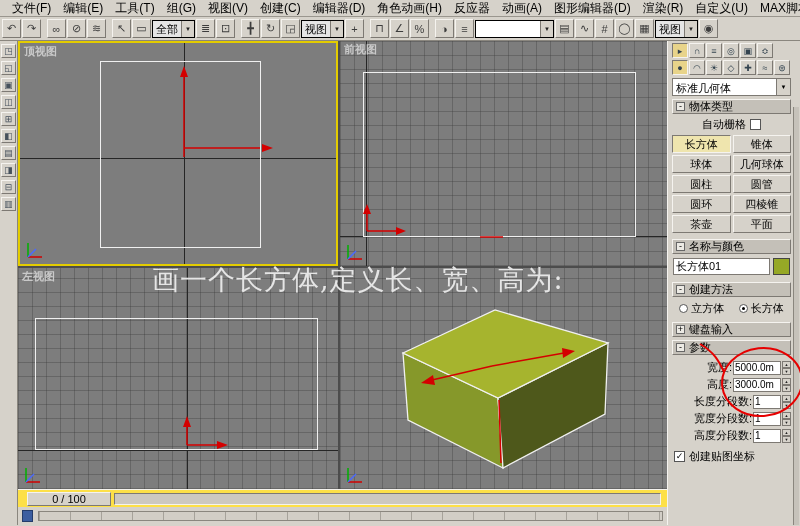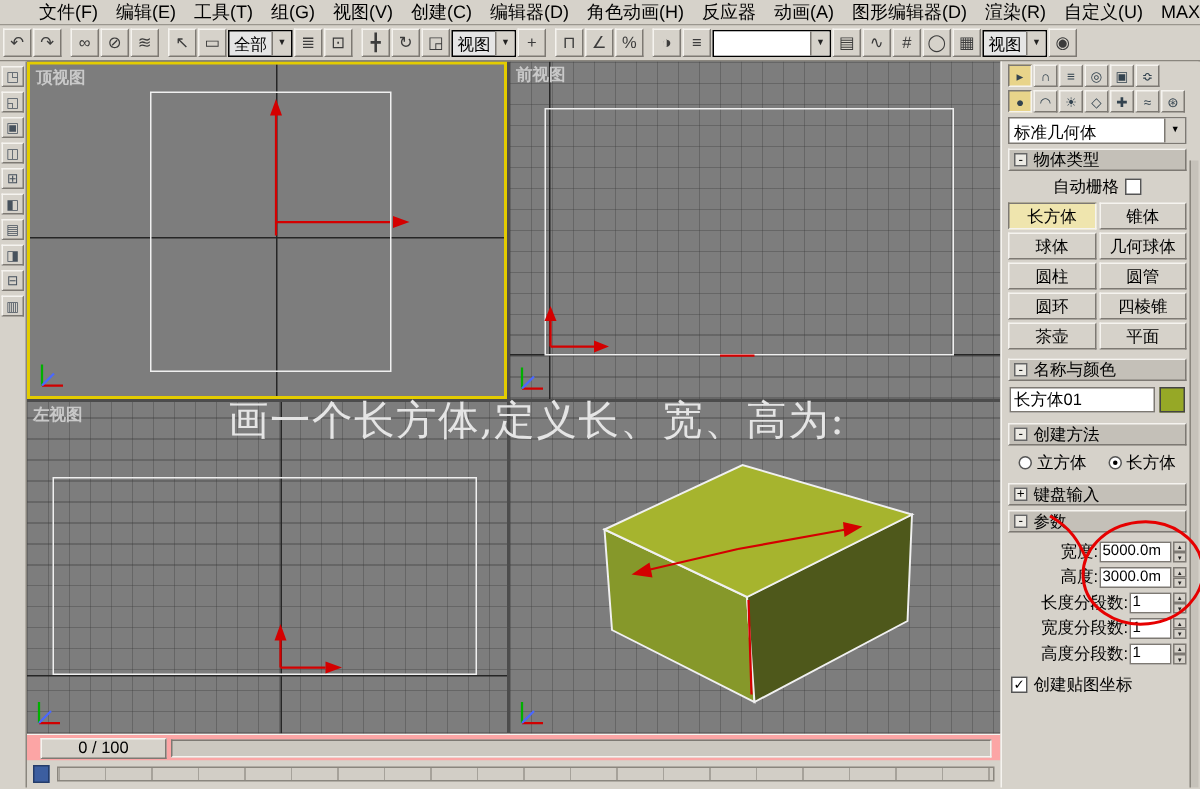--- a/index.html
+++ b/index.html
@@ -4,21 +4,21 @@
 <style>
   * { box-sizing: border-box; margin: 0; padding: 0; }
   html,body { background:#888; }
   .app{
     position:relative; width:800px; height:526px; overflow:hidden;
     background:#d6d2ca; font-family:"Liberation Sans",sans-serif; font-size:11px;
     color:#000; user-select:none;
   }
   
   .menubar{height:17px; background:#d6d2ca; border-bottom:1px solid #9a968e;
-    display:flex; align-items:center; padding:0 20px;}
+    display:flex; align-items:center; padding:0 6px;}
   .menu-item{padding:1px 6px; font-size:12px; white-space:nowrap;}
   
   .toolbar{height:24px; background:#d6d2ca; border-bottom:1px solid #8a867e;
     display:flex; align-items:center; padding:0 2px; gap:1px;}
   .tbtn{width:19px; height:19px; flex:none; display:flex; align-items:center; justify-content:center;
     background:#d6d2ca; border:1px solid; border-color:#f5f3ef #7d7973 #7d7973 #f5f3ef;
     font-size:11px; color:#3c3c3c; overflow:hidden;}
   .tsep{width:4px; height:19px; flex:none;}
   .tdrop{height:18px; flex:none; display:flex; border:1px solid #000000; background:#e5e5e5;}
   .tdrop .val{padding:1px 3px; min-width:28px; font-size:11px; white-space:nowrap;}
@@ -47,21 +47,21 @@
     font-size:11px; z-index:4;}
   .wire{position:absolute; border:1px solid #f0f0f0; z-index:1;}
   .axis-v{position:absolute; width:1px; top:0; bottom:0; background:#262626;}
   .axis-h{position:absolute; height:1px; left:0; right:0; background:#262626;}
   svg.overlay{position:absolute; inset:0; width:100%; height:100%; z-index:2; pointer-events:none;}
   .tripod{position:absolute; left:4px; bottom:3px; width:26px; height:26px; z-index:3;}
   .annotation{position:absolute; left:134px; top:221px; z-index:6; white-space:nowrap;
     font-size:27px; font-weight:normal; letter-spacing:1px; color:#e5e5e5;
     font-family:"DejaVu Serif","Liberation Serif",serif;}
   
-  .timeline{height:18px; background:#fca5a5; border-top:1px solid #f5f3ef;
+  .timeline{height:18px; background:#fde047; border-top:1px solid #f5f3ef;
     display:flex; align-items:center; padding:0 3px;}
   .time-handle{width:84px; height:14px; margin-left:6px; flex:none; text-align:center;
     font-size:11px; line-height:12px; background:#d6d2ca;
     border:1px solid; border-color:#f5f3ef #7d7973 #7d7973 #f5f3ef;}
   .time-track{flex:1; height:12px; margin:0 3px; background:#ccc8c0;
     border:1px solid; border-color:#7d7973 #f5f3ef #f5f3ef #7d7973;}
   .statusbar{height:18px; background:#d6d2ca; display:flex; align-items:center; gap:5px; padding:0 4px;}
   .status-block{width:11px; height:12px; background:#3c5ea0; border:1px solid #243c6a; flex:none;}
   .status-track{flex:1; height:10px; border:1px solid #8a867e; background:#d2cec6;
     background-image:repeating-linear-gradient(90deg,#a6a29a 0 1px, transparent 1px 31px);}

